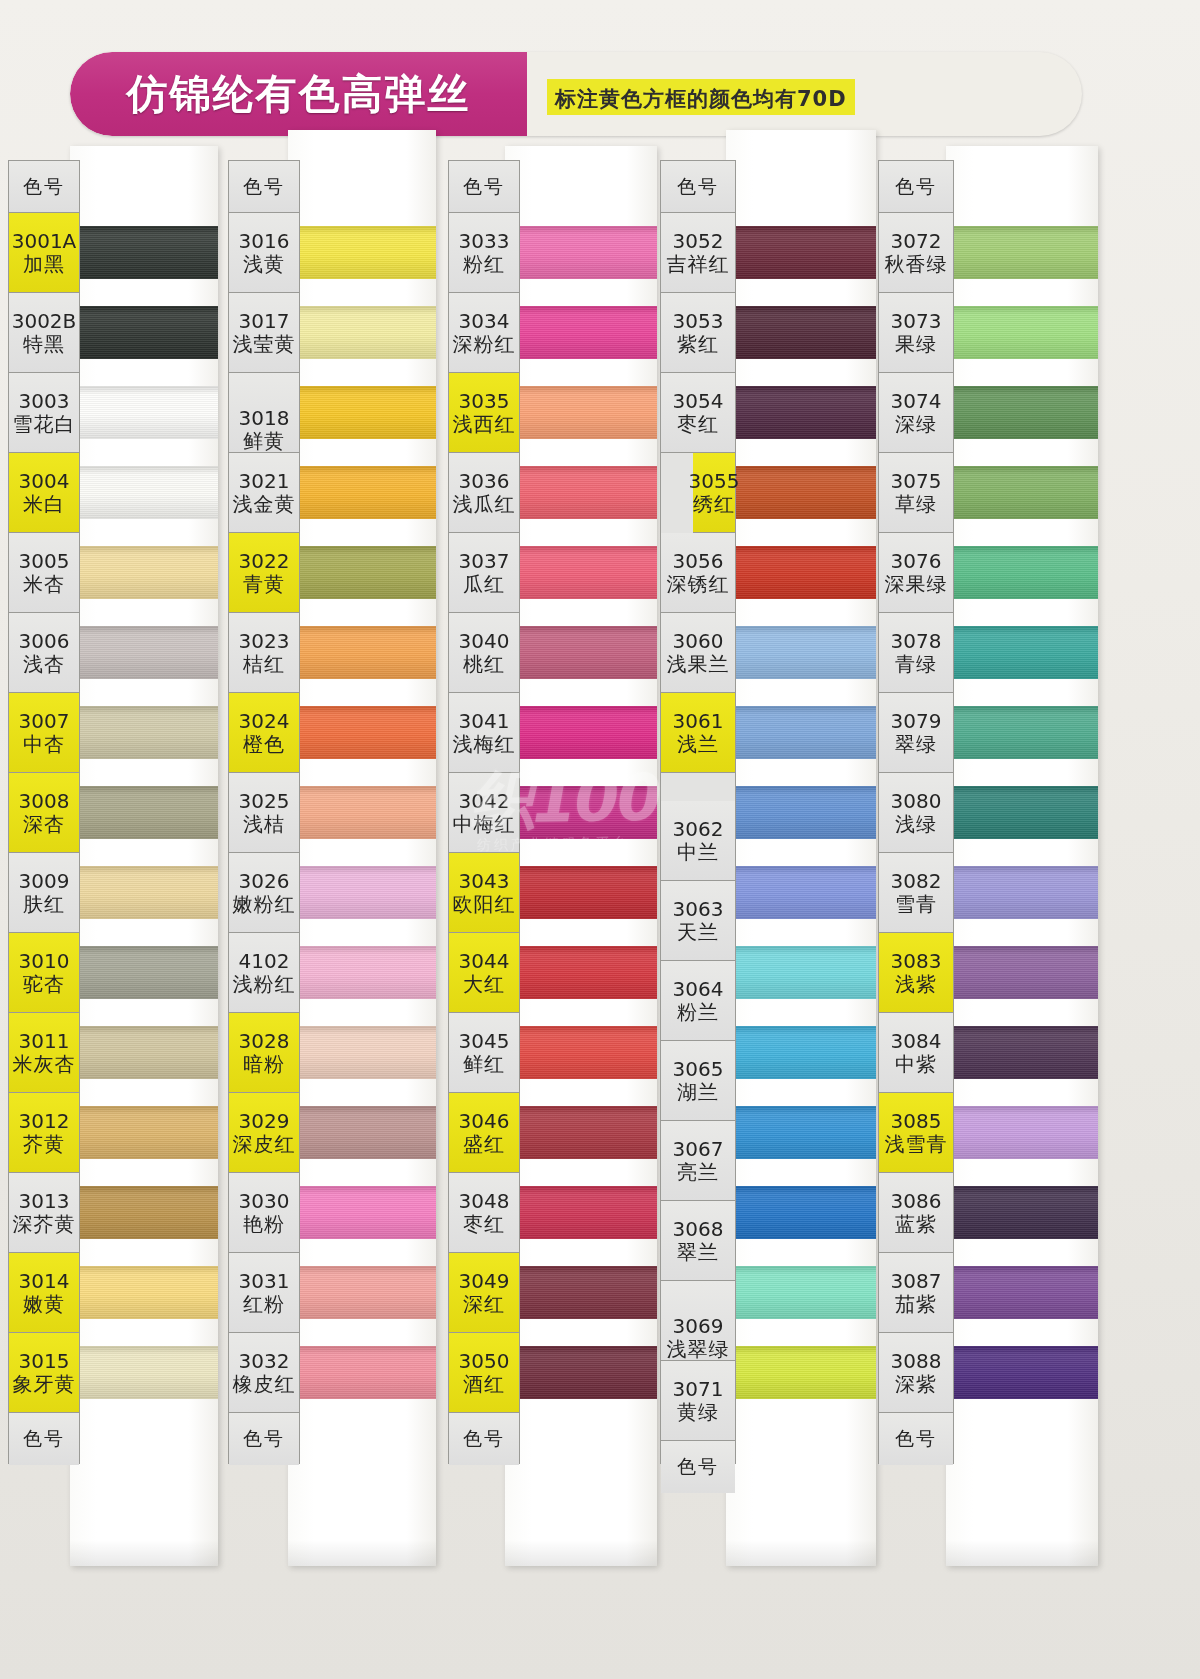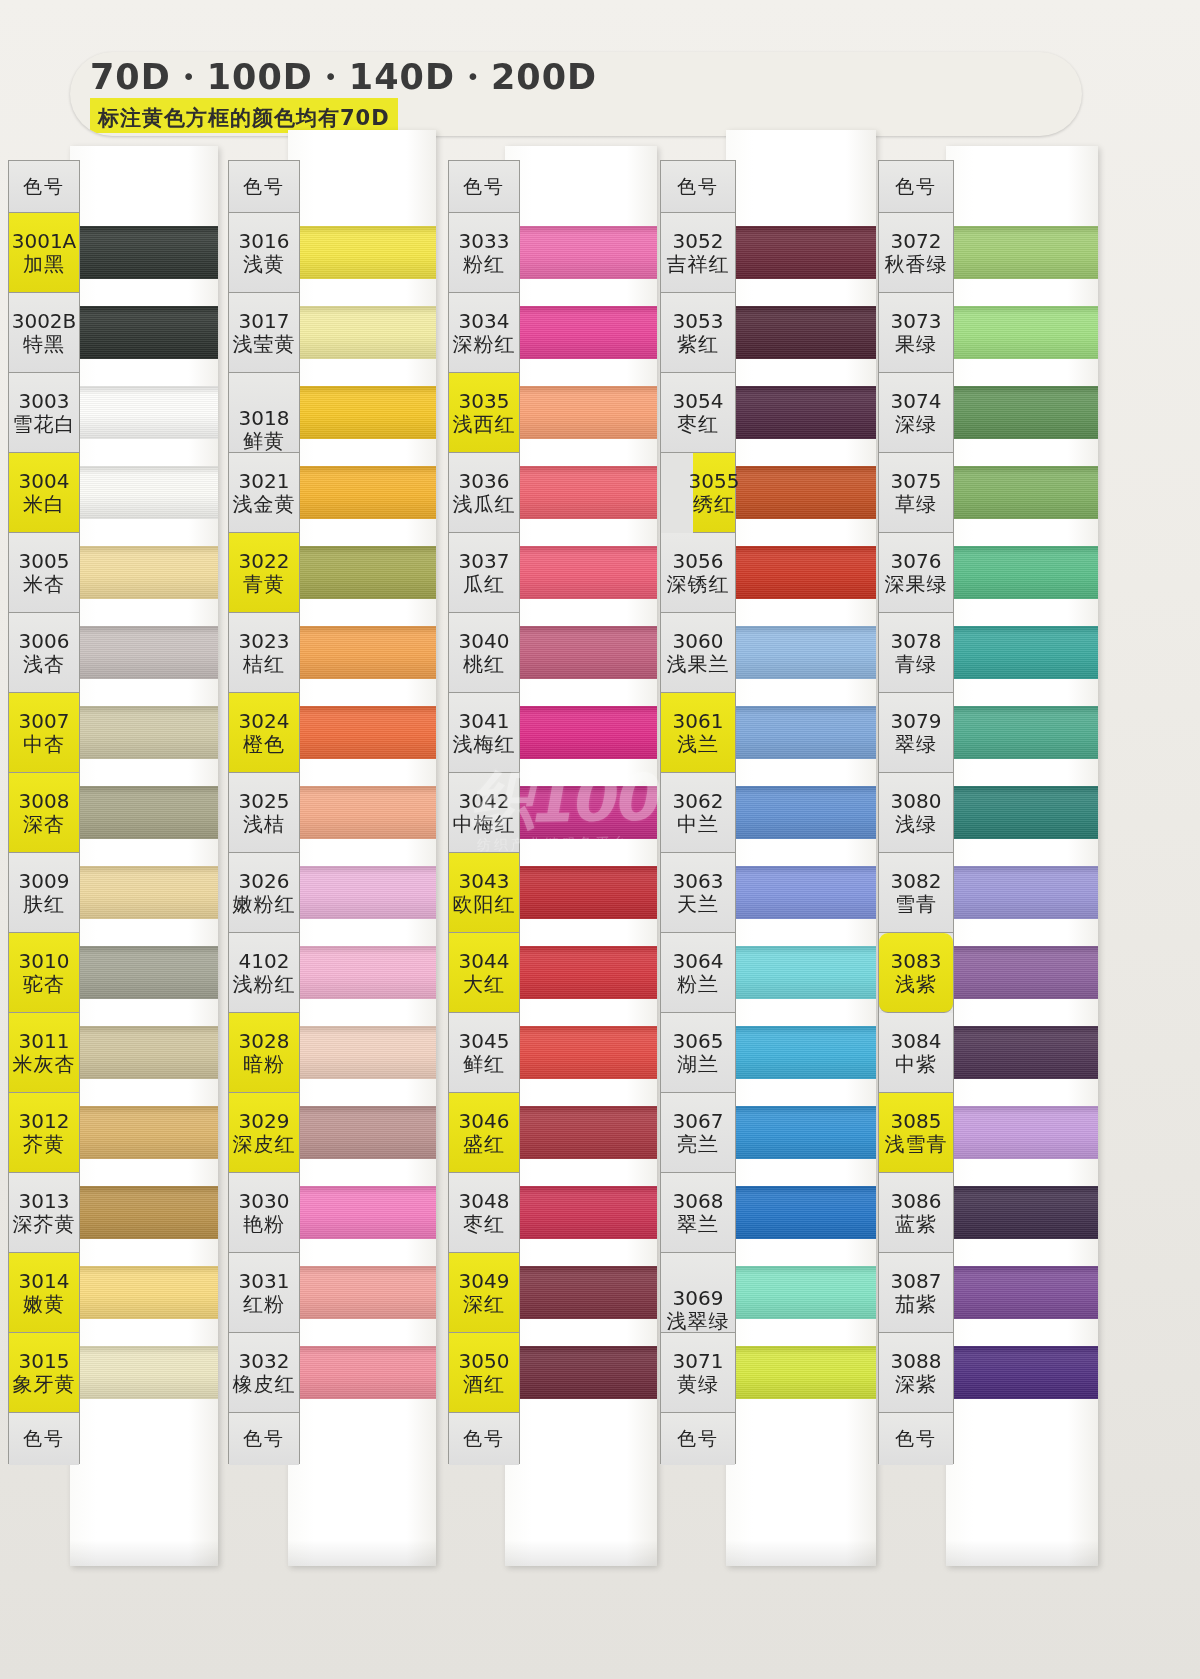--- a/index.html
+++ b/index.html
@@ -118,22 +118,24 @@
     position:absolute; left:6px; bottom:6px;
     font-size:14px; color:#ffffff; letter-spacing:3px; opacity:.8;
   }
 </style>
 </head>
 <body>
 
 <div id="page">
 
   <div id="header">
+    <div id="header-left">
+      <span class="ttl">仿锦纶有色高弹丝</span>
+    </div>
     <div id="header-right">
-      <div class="denier">70D・100D・140D・200D</div>
       <div class="note">标注黄色方框的颜色均有70D</div>
     </div>
   </div>
 
   <div id="board">
       <div class="col" style="left: 8px; width: 210px;">
         <div class="paper" style="left: 62px; width: 148px; top: -14px; height: 1420px;">
           <div class="band" title="3001A 加黑" style="background: rgb(45, 52, 48); top: 80px; height: 53px;"></div>
           <div class="band" title="3002B 特黑" style="background: rgb(42, 48, 44); top: 160px; height: 53px;"></div>
           <div class="band" title="3003 雪花白" style="background: rgb(253, 253, 251); top: 240px; height: 53px;"></div>
@@ -436,21 +438,21 @@
             <span class="name">深锈红</span>
           </div>
           <div class="lcell" style="height: 80px;">
             <span class="code">3060</span>
             <span class="name">浅果兰</span>
           </div>
           <div class="lcell hl" style="height: 80px;">
             <span class="code">3061</span>
             <span class="name">浅兰</span>
           </div>
-          <div class="lcell" style="height: 80px;">
+          <div class="lcell" style="height: 80px; margin-top: 28px;">
             <span class="code">3062</span>
             <span class="name">中兰</span>
           </div>
           <div class="lcell" style="height: 80px;">
             <span class="code">3063</span>
             <span class="name">天兰</span>
           </div>
           <div class="lcell" style="height: 80px;">
             <span class="code">3064</span>
             <span class="name">粉兰</span>
@@ -531,21 +533,21 @@
             <span class="name">翠绿</span>
           </div>
           <div class="lcell" style="height: 80px;">
             <span class="code">3080</span>
             <span class="name">浅绿</span>
           </div>
           <div class="lcell" style="height: 80px;">
             <span class="code">3082</span>
             <span class="name">雪青</span>
           </div>
-          <div class="lcell hl" style="height: 80px; border-radius: 9px;">
+          <div class="lcell hl" style="height: 80px;">
             <span class="code">3083</span>
             <span class="name">浅紫</span>
           </div>
           <div class="lcell" style="height: 80px;">
             <span class="code">3084</span>
             <span class="name">中紫</span>
           </div>
           <div class="lcell hl" style="height: 80px;">
             <span class="code">3085</span>
             <span class="name">浅雪青</span>

